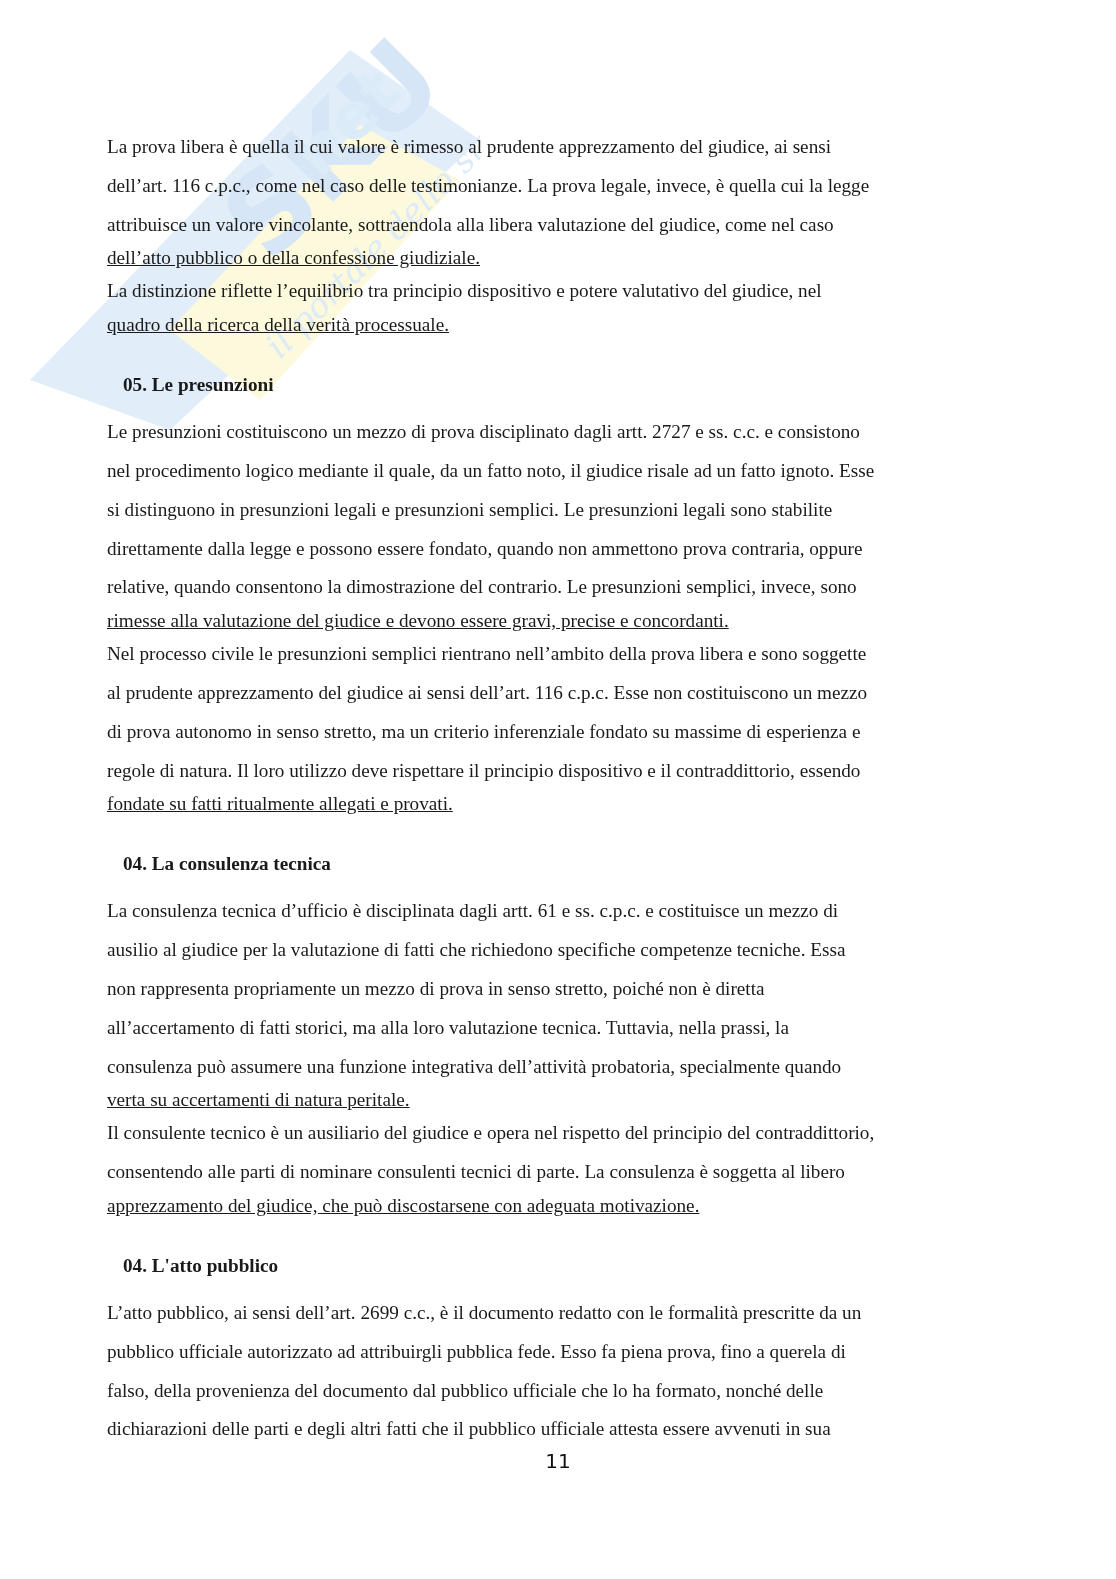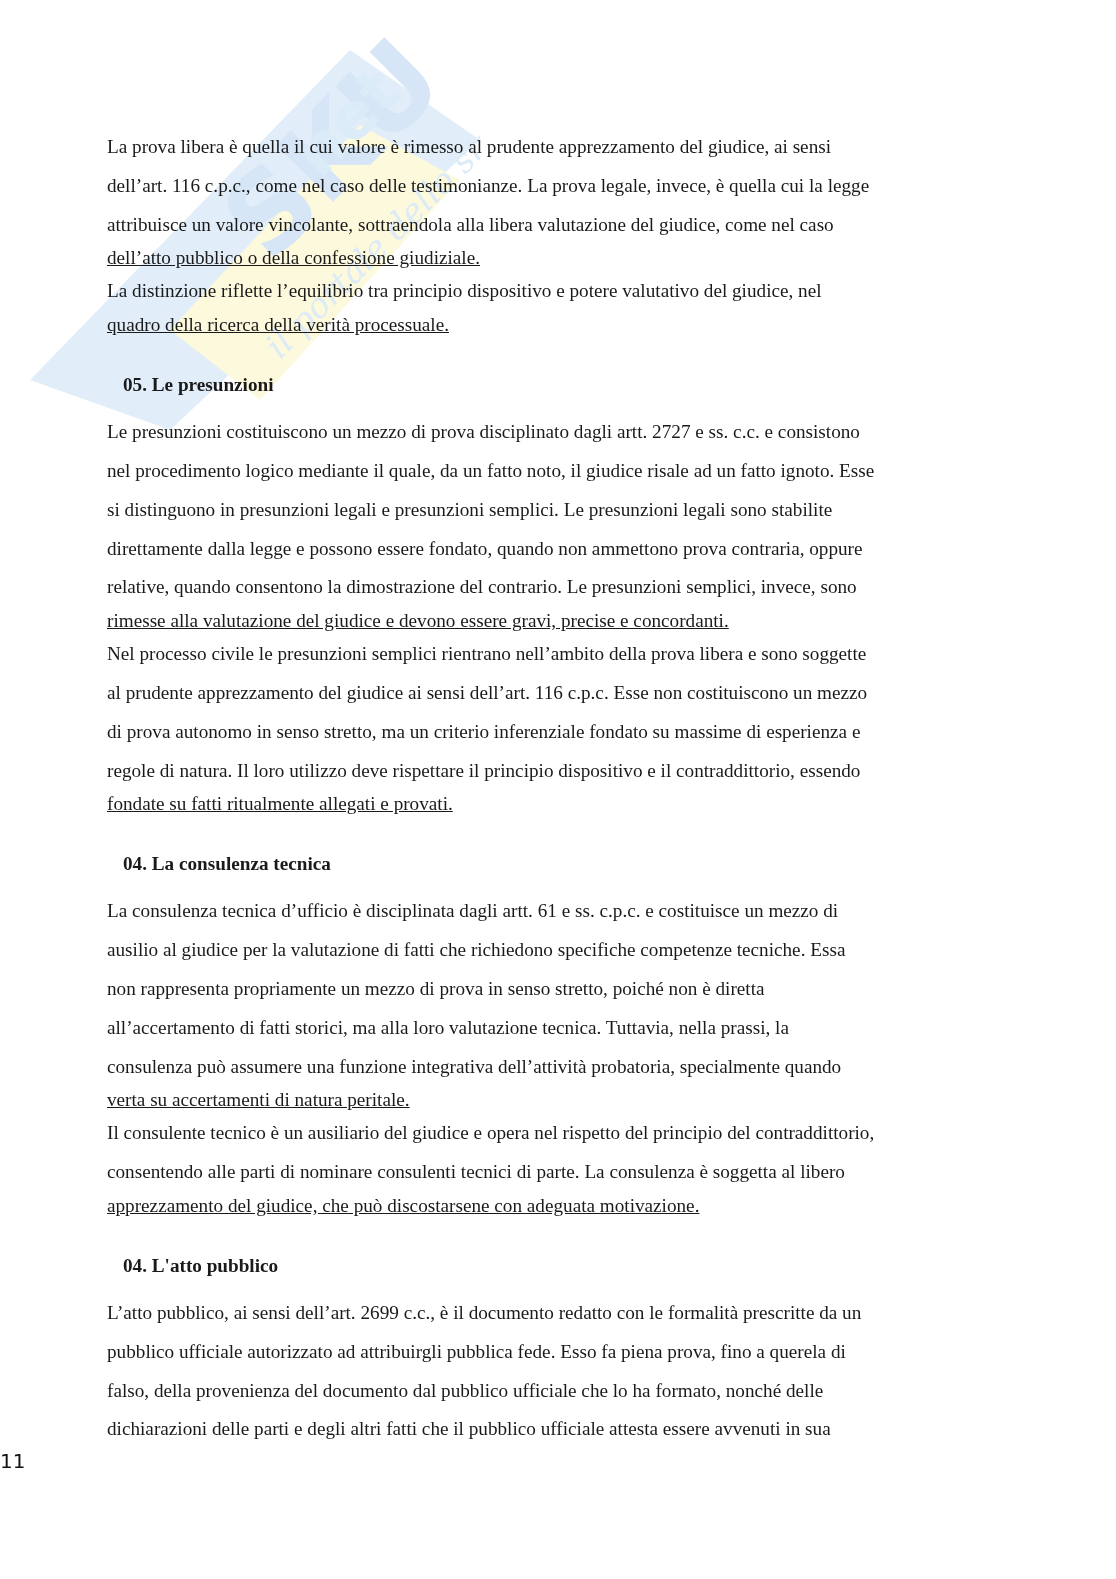--- a/index.html
+++ b/index.html
@@ -18,21 +18,21 @@
       font-size: 19.2px; line-height: 38.8px; margin: 0;
       white-space: nowrap;
     }
     .line { display: block; }
     .line.last { line-height: 28px; text-decoration: underline; }
     .heading {
       font-weight: bold; font-size: 19.2px; line-height: 24px; margin: 16px;
     }
     .gap { height: 18px; }
     .page-number {
-      position: absolute; left: 0; width: 1116px; top: 1449px; 
+      position: absolute; left: 0; width: 1116px; top: 1449px; text-align: center;
       font-family: "DejaVu Sans", sans-serif; font-size: 20px; color: #111;
     }
   </style>
 </head>
 <body>
 
 <svg class="watermark" viewBox="0 0 460 400" xmlns="http://www.w3.org/2000/svg">
   <g opacity="0.85">
     <polygon points="10,350 330,20 460,110 150,400" fill="#dcebf8"></polygon>
     <polygon points="150,300 340,95 440,150 240,370" fill="#fdf8d6"></polygon>

